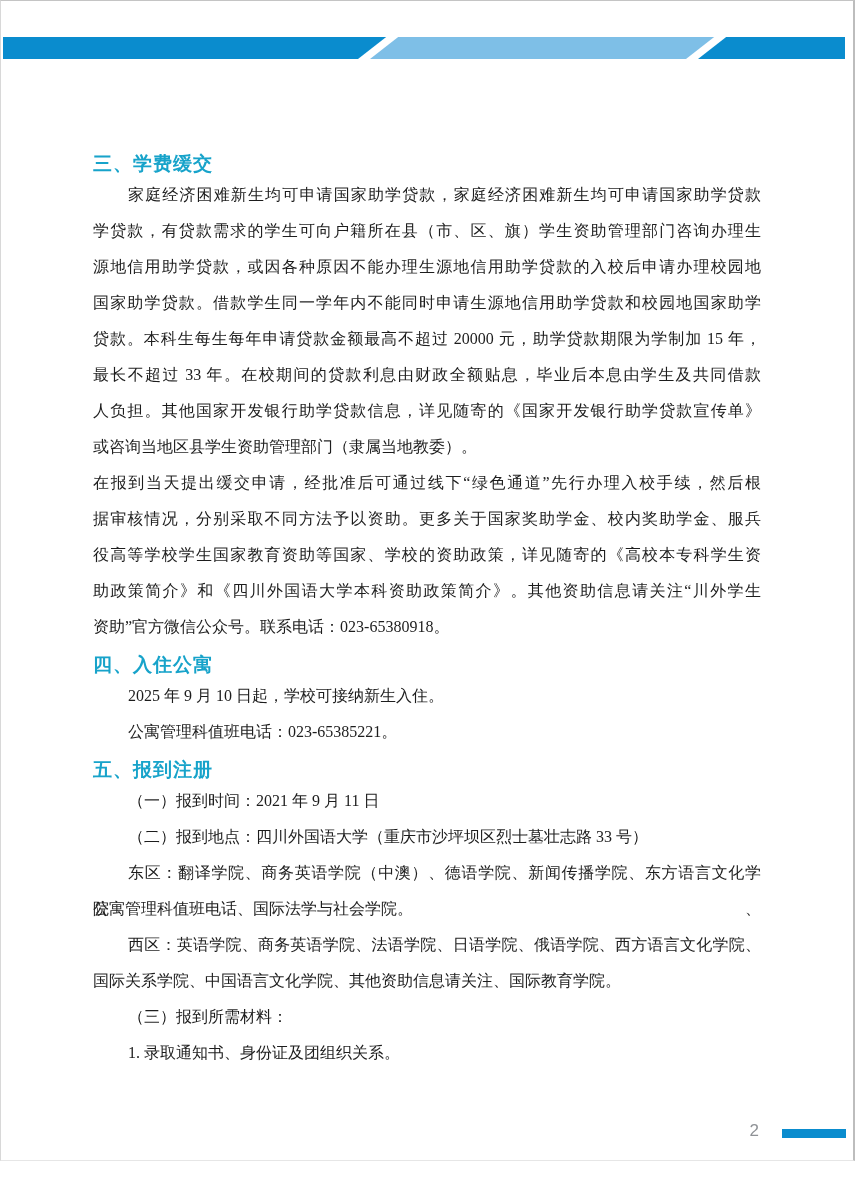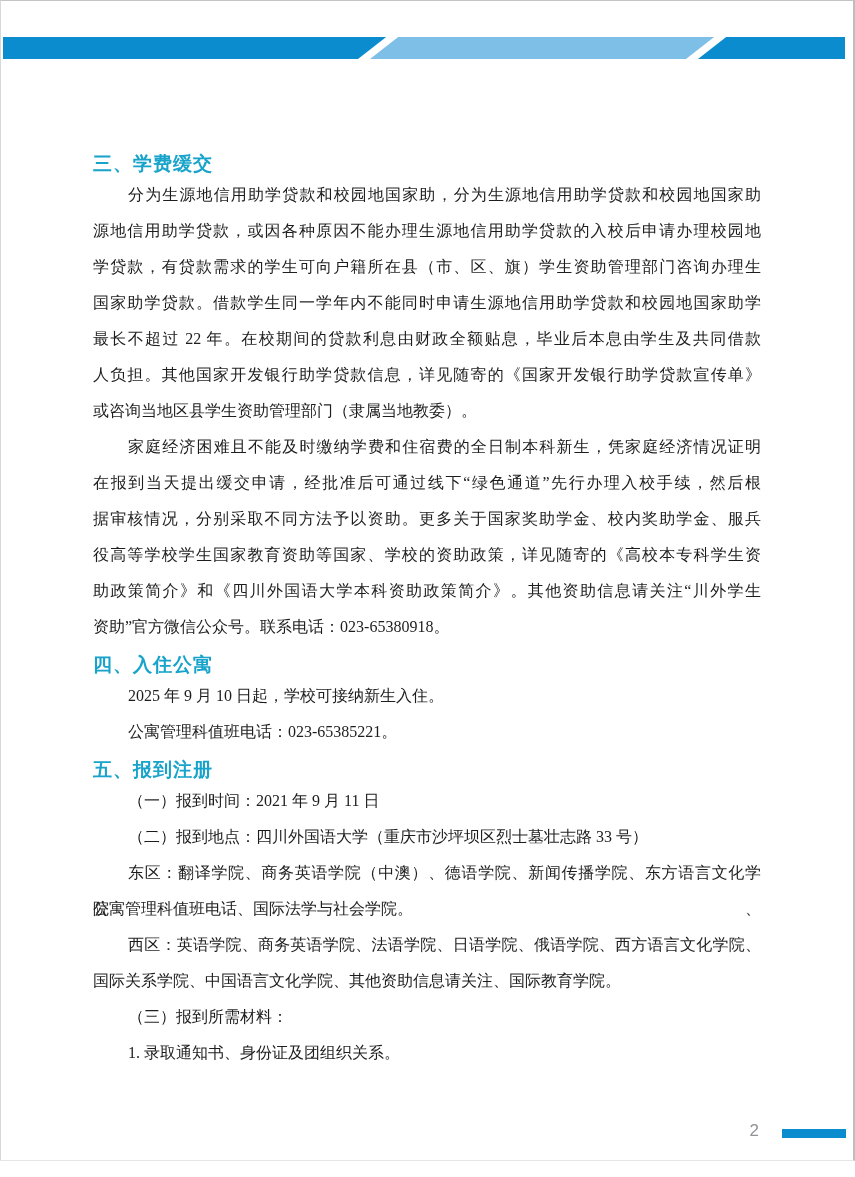--- a/index.html
+++ b/index.html
@@ -104,28 +104,28 @@
 
 <div class="page">
 
   <div class="band">
     <div class="band-gap"></div>
     <div class="band-light"></div>
   </div>
 
   <div class="content">
       <div class="sec-heading">三、学费缓交</div>
-      <div class="text-line justified indent">分为生源地信用助学贷款和校园地国家助，分为生源地信用助学贷款和校园地国家助</div>
+      <div class="text-line justified indent">家庭经济困难新生均可申请国家助学贷款，家庭经济困难新生均可申请国家助学贷款</div>
+      <div class="text-line justified">学贷款，有贷款需求的学生可向户籍所在县（市、区、旗）学生资助管理部门咨询办理生</div>
       <div class="text-line justified">源地信用助学贷款，或因各种原因不能办理生源地信用助学贷款的入校后申请办理校园地</div>
-      <div class="text-line justified">学贷款，有贷款需求的学生可向户籍所在县（市、区、旗）学生资助管理部门咨询办理生</div>
       <div class="text-line justified">国家助学贷款。借款学生同一学年内不能同时申请生源地信用助学贷款和校园地国家助学</div>
-      <div class="text-line justified">最长不超过 22 年。在校期间的贷款利息由财政全额贴息，毕业后本息由学生及共同借款</div>
+      <div class="text-line justified">贷款。本科生每生每年申请贷款金额最高不超过 20000 元，助学贷款期限为学制加 15 年，</div>
+      <div class="text-line justified">最长不超过 33 年。在校期间的贷款利息由财政全额贴息，毕业后本息由学生及共同借款</div>
       <div class="text-line justified">人负担。其他国家开发银行助学贷款信息，详见随寄的《国家开发银行助学贷款宣传单》</div>
       <div class="text-line">或咨询当地区县学生资助管理部门（隶属当地教委）。</div>
-      <div class="text-line justified indent">家庭经济困难且不能及时缴纳学费和住宿费的全日制本科新生，凭家庭经济情况证明</div>
       <div class="text-line justified">在报到当天提出缓交申请，经批准后可通过线下“绿色通道”先行办理入校手续，然后根</div>
       <div class="text-line justified">据审核情况，分别采取不同方法予以资助。更多关于国家奖助学金、校内奖助学金、服兵</div>
       <div class="text-line justified">役高等学校学生国家教育资助等国家、学校的资助政策，详见随寄的《高校本专科学生资</div>
       <div class="text-line justified">助政策简介》和《四川外国语大学本科资助政策简介》。其他资助信息请关注“川外学生</div>
       <div class="text-line">资助”官方微信公众号。联系电话：023-65380918。</div>
       <div class="sec-heading">四、入住公寓</div>
       <div class="text-line indent">2025 年 9 月 10 日起，学校可接纳新生入住。</div>
       <div class="text-line indent">公寓管理科值班电话：023-65385221。</div>
       <div class="sec-heading">五、报到注册</div>
       <div class="text-line indent">（一）报到时间：2021 年 9 月 11 日</div>

